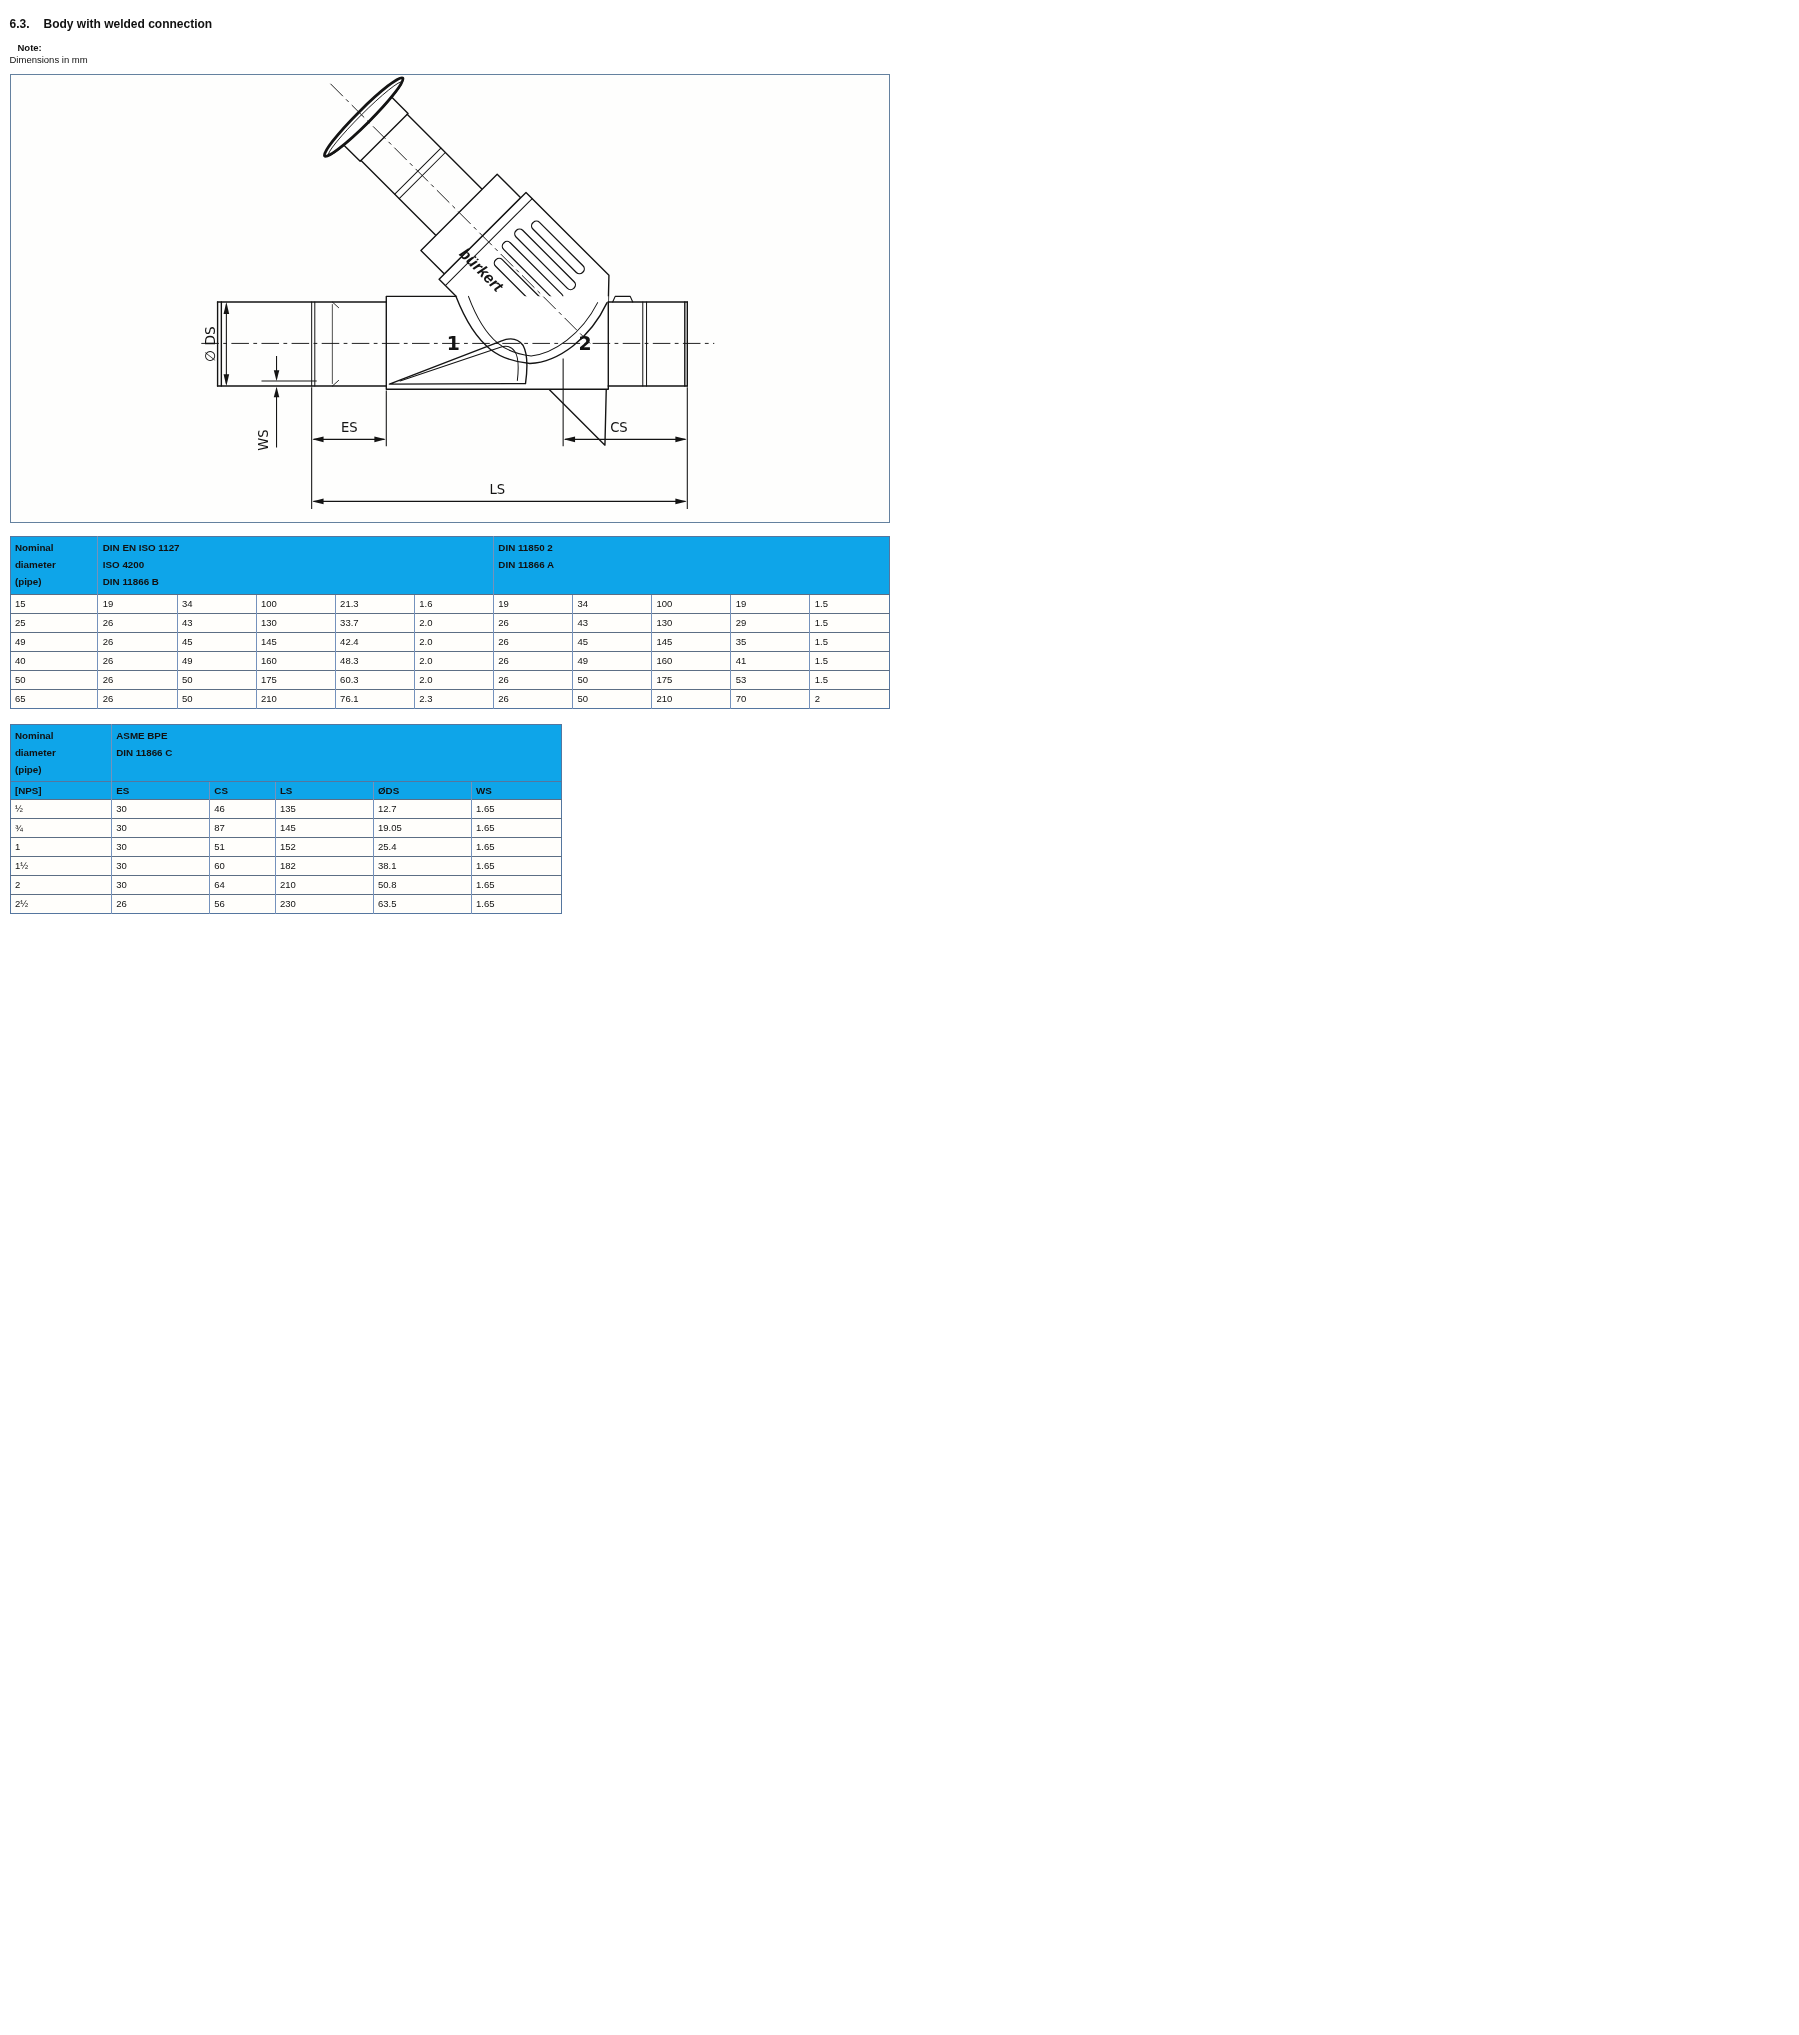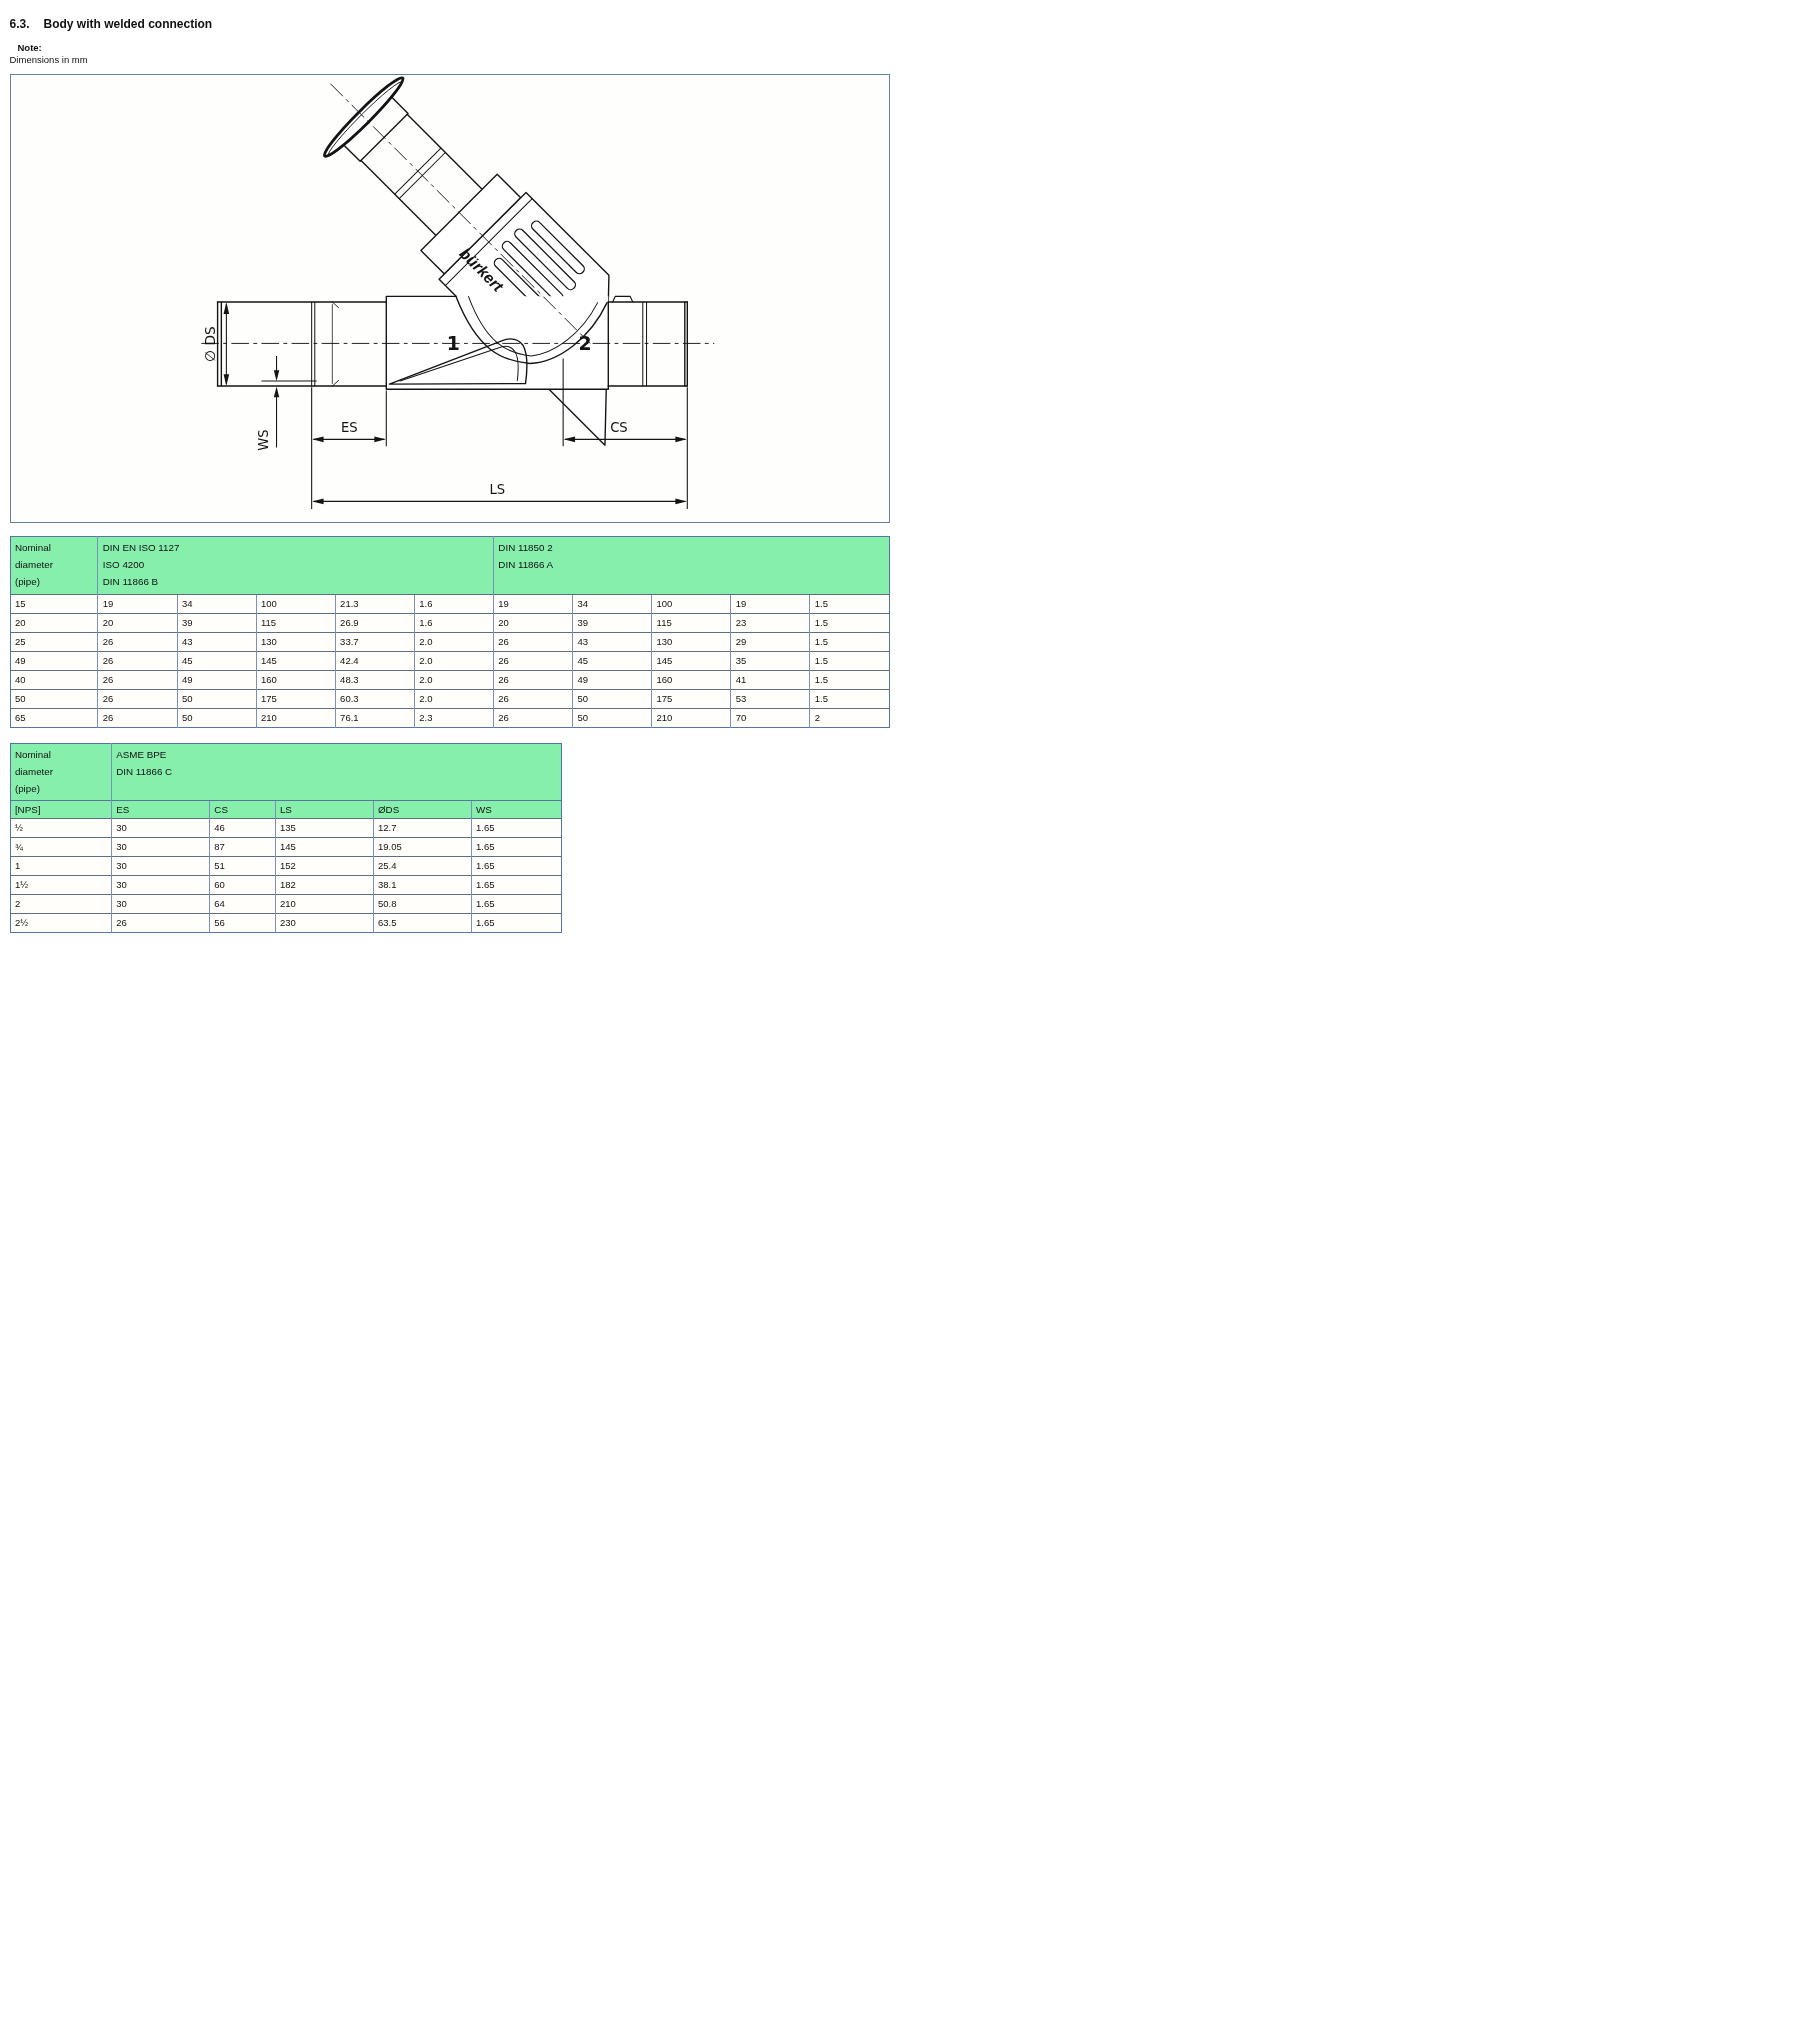--- a/index.html
+++ b/index.html
@@ -32,22 +32,22 @@
   #table1 { width:880px; margin-top:12.7px; }
   #table2 { width:552px;  margin-top:15px; }
 
   table.dim th, table.dim td {
     padding:2.5px 3.8px 3.2px 4.4px;
     text-align:left;
     vertical-align:top;
     overflow:hidden;
   }
   th.grp, th.corner, th.sub {
-    background:#86efac;
-    font-weight:normal;
+    background:#0ea5e9;
+    font-weight:bold;
     font-size:9.8px;
   }
   th.grp, th.corner { white-space:pre-line; line-height:17px; padding-top:4.4px; padding-bottom:6.3px; }
   th.sub { border-top:1.3px solid #55769f; padding-top:5px; padding-bottom:5.7px; }
   table.dim th + th, table.dim td + td { border-left:1.3px solid #7592bc; }
   table.dim tbody td { border-top:1.3px solid #5c6e84; background:#fffefb; padding-top:3.2px; padding-bottom:3.8px; }
 </style>
 </head>
 <body>
 
@@ -192,33 +192,20 @@
           <td>15</td>
           <td>19</td>
           <td>34</td>
           <td>100</td>
           <td>21.3</td>
           <td>1.6</td>
           <td>19</td>
           <td>34</td>
           <td>100</td>
           <td>19</td>
-          <td>1.5</td>
-        </tr>
-        <tr>
-          <td>20</td>
-          <td>20</td>
-          <td>39</td>
-          <td>115</td>
-          <td>26.9</td>
-          <td>1.6</td>
-          <td>20</td>
-          <td>39</td>
-          <td>115</td>
-          <td>23</td>
           <td>1.5</td>
         </tr>
         <tr>
           <td>25</td>
           <td>26</td>
           <td>43</td>
           <td>130</td>
           <td>33.7</td>
           <td>2.0</td>
           <td>26</td>

